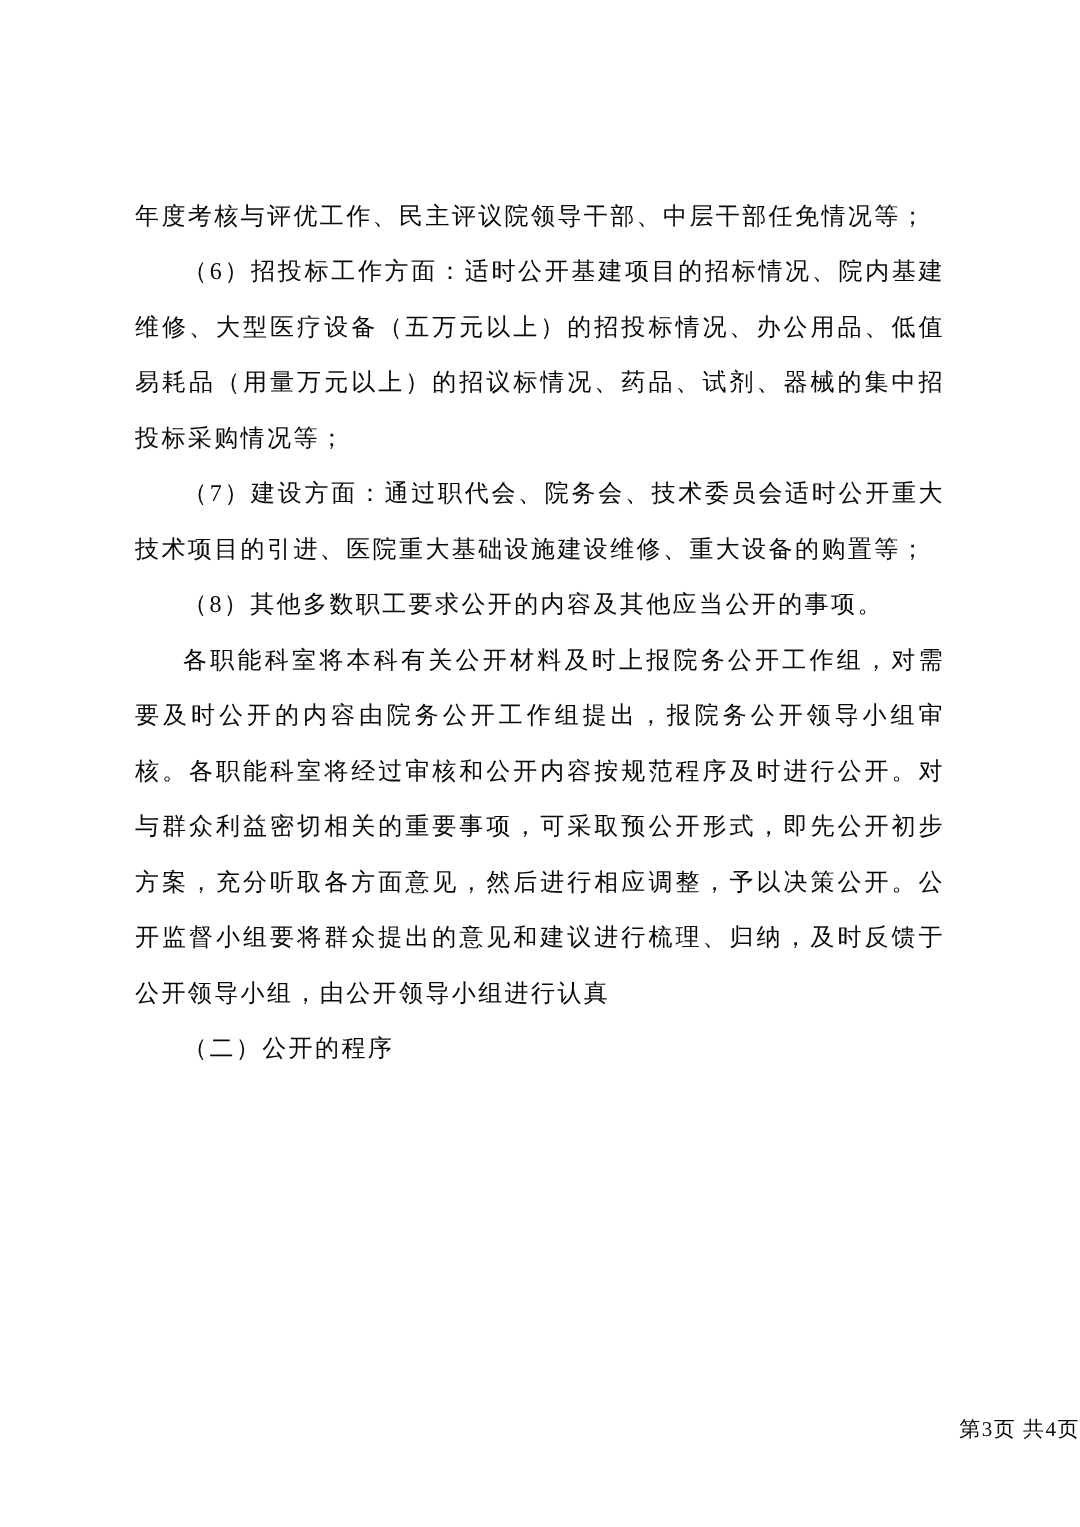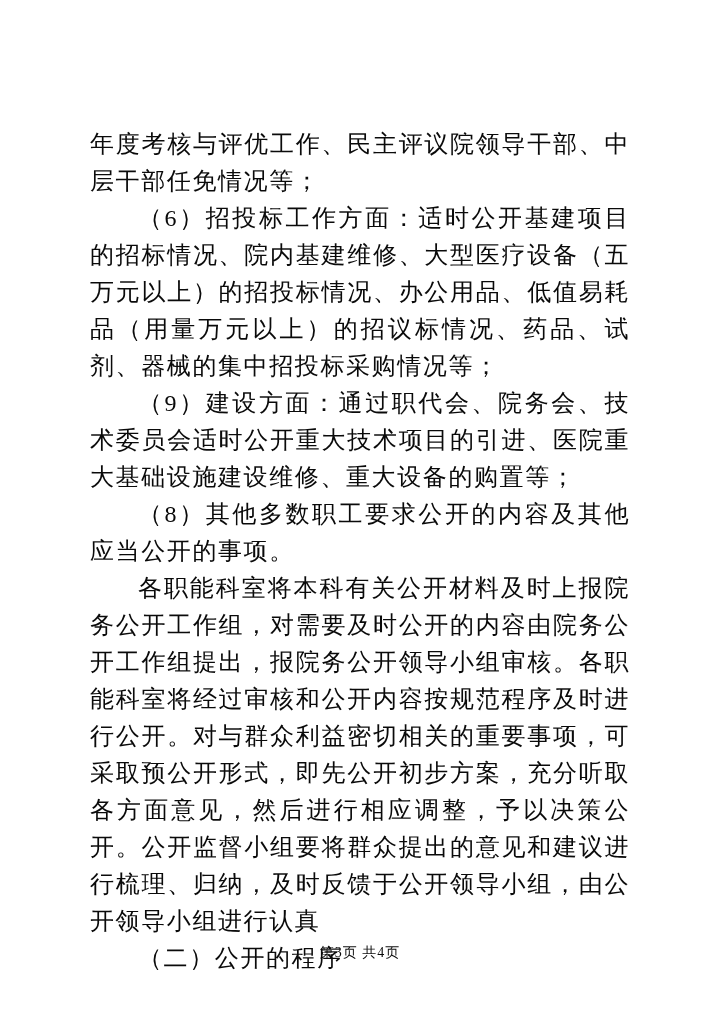--- a/index.html
+++ b/index.html
@@ -17,48 +17,48 @@
     padding: 126px 90px 0 90px;
     font-family: "Liberation Serif", "DejaVu Serif", serif;
     color: #0a0a0a;
     overflow: hidden;
   }
   .body-text {
     width: 540px;
   }
   .para {
     margin: 0;
-    font-size: 24px;
+    font-size: 16px;
     line-height: 37px;
     letter-spacing: 1.6px;
     text-align: justify;
     text-justify: inter-ideograph;
     text-indent: 2em;
     word-break: break-all;
   }
   .para.continuation {
     text-indent: 0;
   }
   .page-footer {
     position: absolute;
     left: 0;
     bottom: 56px;
     width: 100%;
-    text-align: center;
+    text-align: right;
     font-size: 14px;
     letter-spacing: 1px;
     color: #0a0a0a;
   }
 </style>
 </head>
 <body>
 
 <div class="page">
   <main class="body-text">
     <p class="para continuation">年度考核与评优工作、民主评议院领导干部、中层干部任免情况等；</p>
     <p class="para">（6）招投标工作方面：适时公开基建项目的招标情况、院内基建维修、大型医疗设备（五万元以上）的招投标情况、办公用品、低值易耗品（用量万元以上）的招议标情况、药品、试剂、器械的集中招投标采购情况等；</p>
-    <p class="para">（9）建设方面：通过职代会、院务会、技术委员会适时公开重大技术项目的引进、医院重大基础设施建设维修、重大设备的购置等；</p>
+    <p class="para">（7）建设方面：通过职代会、院务会、技术委员会适时公开重大技术项目的引进、医院重大基础设施建设维修、重大设备的购置等；</p>
     <p class="para">（8）其他多数职工要求公开的内容及其他应当公开的事项。</p>
     <p class="para">各职能科室将本科有关公开材料及时上报院务公开工作组，对需要及时公开的内容由院务公开工作组提出，报院务公开领导小组审核。各职能科室将经过审核和公开内容按规范程序及时进行公开。对与群众利益密切相关的重要事项，可采取预公开形式，即先公开初步方案，充分听取各方面意见，然后进行相应调整，予以决策公开。公开监督小组要将群众提出的意见和建议进行梳理、归纳，及时反馈于公开领导小组，由公开领导小组进行认真</p>
     <p class="para">（二）公开的程序</p>
   </main>
   <footer class="page-footer">第3页 共4页</footer>
 </div>
 
 </body></html>

